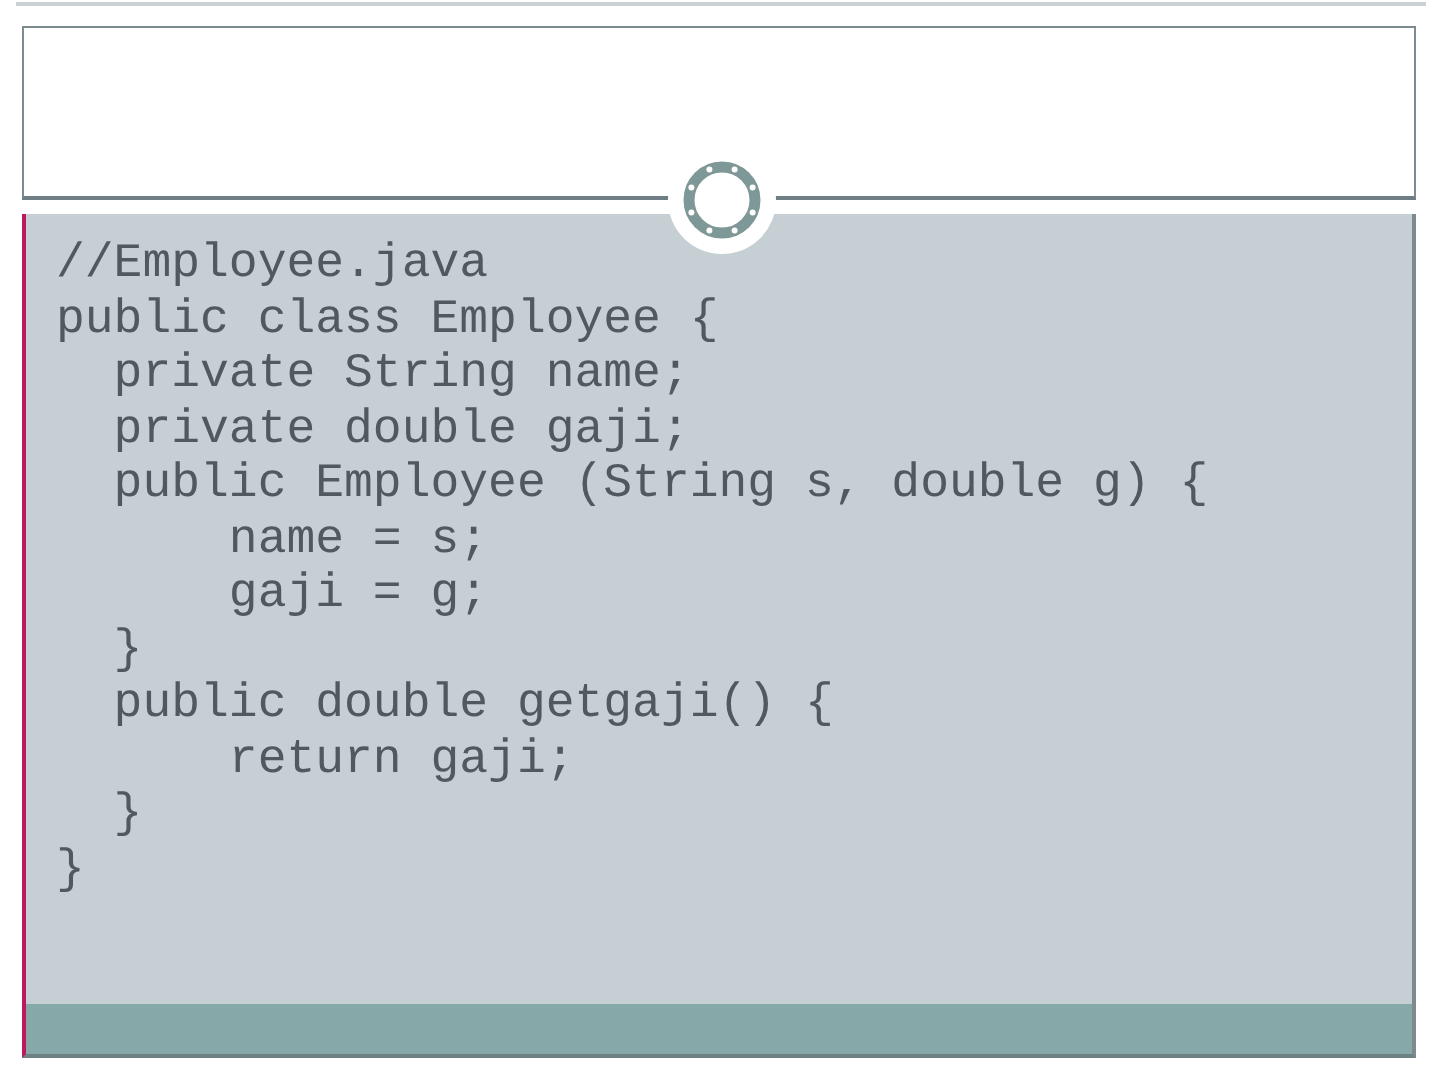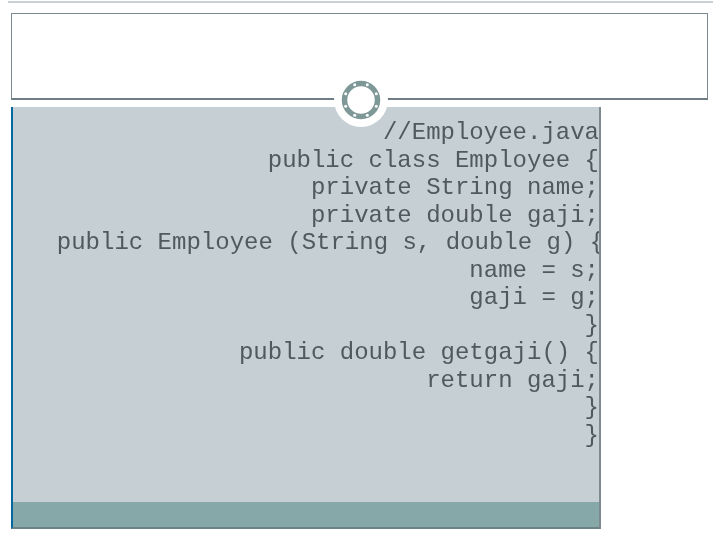--- a/index.html
+++ b/index.html
@@ -30,26 +30,25 @@
     border-bottom: 2px solid #6f7e84; 
   }
   .header-title {
     width: 100%; height: 100%;
   }
 
   
   .content-frame {
     position: absolute;
     left: 11px; top: 107px;
-    width: 590px; height: 422px;
+    width: 697px; height: 422px;
     box-sizing: border-box;
-    border-left: 2px solid #0369a1;
+    border-left: 2px solid #be185d;
     border-right: 2px solid #7d8a90;
     border-bottom: 2px solid #6d8283;
-    text-align: right;
   }
   .code-area {
     width: 100%; height: 395px;
     background: #c6cfd4;
     overflow: hidden;
   }
   .code-block {
     margin: 0;
     padding: 12px 0 0 15px;
     font-family: "Liberation Mono", "DejaVu Sans Mono", monospace;

